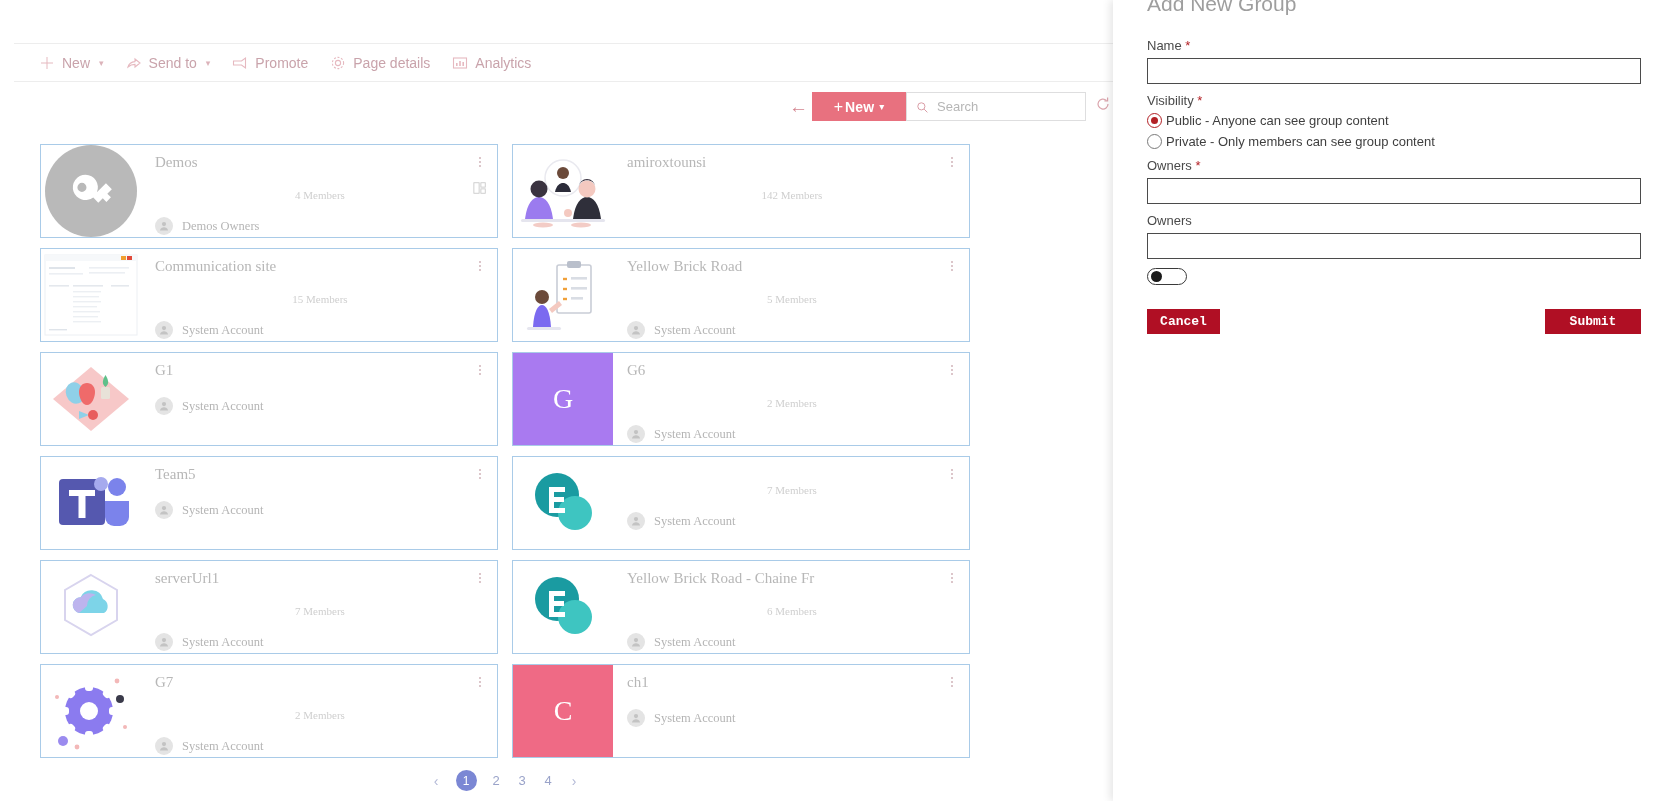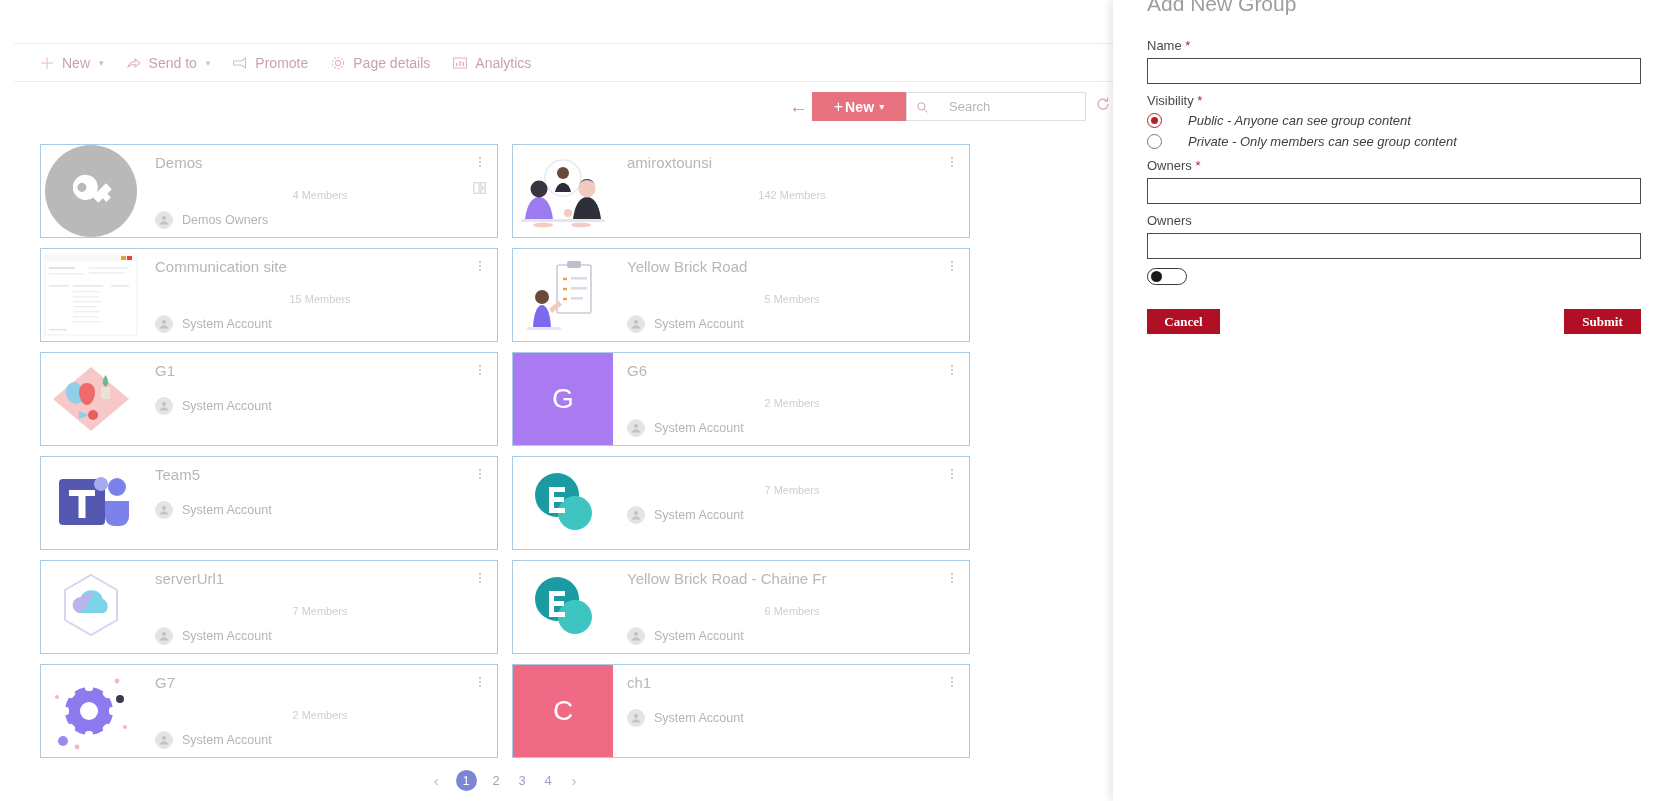--- a/index.html
+++ b/index.html
@@ -36,39 +36,39 @@
     position:absolute; left:812px; top:92px; width:94px; height:29px;
     background:#e8717f; color:#fff; border:none;
     display:flex; align-items:center; justify-content:center; gap:1px;
     font-size:14px; font-weight:700; cursor:pointer; letter-spacing:.1px;
   }
   .newbtn .plus { font-size:16px; font-weight:400; margin-right:1px; }
   .newbtn .chev { font-size:10px; font-weight:400; margin-left:4px; }
   .searchbox {
     position:absolute; left:906px; top:92px; width:180px; height:29px;
     background:#fff; border:1px solid #dededf; display:flex; align-items:center;
-    padding-left:9px; gap:20px; cursor:text;
+    padding-left:9px; gap:8px; cursor:text;
   }
   .searchbox .sicon { width:13px; height:13px; color:#d89aa3; flex:0 0 auto; }
   .searchbox .stext { font-size:13px; color:#b6b6b6; }
   .refreshicon { position:absolute; left:1095px; top:96px; width:16px; height:16px; color:#dba5ad; cursor:pointer;}
 
   
   .grid { position:absolute; left:40px; top:144px; width:930px; }
-  .row { display:flex; gap:14px; margin-bottom:10px; }
+  .row { display:flex; gap:14px; margin-bottom:10px;font-family:Liberation Serif, serif; }
   .card {
     width:458px; height:94px; border:1px solid #a9cbe8; background:#fff;
     display:flex; overflow:hidden; position:relative; cursor:pointer;
   }
   .card .thumb { width:100px; height:92px; flex:0 0 100px; display:flex;
      align-items:center; justify-content:center; overflow:hidden; position:relative; }
   .card .body { flex:1 1 auto; padding:9px 12px 0 14px; position:relative; }
   .card .ctitle { font-size:15px; color:#b7b7b7; line-height:17px; margin:0; }
   .card .cmembers { font-size:11px; color:#cfcfcf; margin-top:18px;text-align:center; }
-  .card .cowner { display:flex; align-items:center; gap:9px; margin-top:10px; }
+  .card .cowner { display:flex; align-items:center; gap:9px; margin-top:16px; }
   .card .cowner .pname { font-size:12.5px; color:#b5b5b5; }
   .avatar-mini { width:18px; height:18px; border-radius:50%; background:#e4e4e4;
      display:flex; align-items:center; justify-content:center; flex:0 0 18px; }
   .avatar-mini svg { width:12px; height:12px; fill:#c3c3c3; }
   .kebab { position:absolute; right:11px; top:10px; width:12px; height:14px;
      display:flex; flex-direction:column; align-items:center; justify-content:center; gap:2px; cursor:pointer; }
   .kebab i { width:2px; height:2px; background:#d0b3b8; border-radius:50%; display:block; }
   .card-extra-icon { position:absolute; right:10px; top:36px; width:14px; height:13px; color:#c9c9c9; }
 
   
@@ -92,36 +92,36 @@
      box-shadow:-3px 0 8px rgba(0,0,0,.10); }
   .panel-title { position:absolute; left:34px; top:-8px; font-size:21px; color:#9e9e9e; font-weight:400; }
   .pform { position:absolute; left:34px; top:38px; width:494px; }
   .flabel { font-size:13px; color:#4a4a4a; margin-bottom:5px; display:block; }
   .req { color:#b32025; font-size:13px; }
   .finput { width:494px; height:26px; border:1px solid #4b4b4b; background:#fff;
       font-size:13px; padding:0 6px; outline:none; font-family:"Liberation Sans", sans-serif; }
   .ftextarea { width:494px; height:50px; border:1px solid #4b4b4b; background:#fff;
       font-size:13px; padding:4px 6px; outline:none; resize:none; font-family:"Liberation Sans", sans-serif; }
   .fgroup { margin-bottom:9px; }
-  .radio-row { display:flex; align-items:center; gap:26px; margin-bottom:6px; cursor:pointer;font-style:italic; }
+  .radio-row { display:flex; align-items:center; gap:4px; margin-bottom:6px; cursor:pointer; }
   .radio { width:15px; height:15px; border-radius:50%; border:1.6px solid #7a7a7a;
      background:#fff; position:relative; flex:0 0 15px; }
   .radio.checked { border-color:#b32025; }
   .radio.checked::after { content:""; position:absolute; left:3px; top:3px; width:7px; height:7px;
      border-radius:50%; background:#b32025; }
   .radio-label { font-size:13px; color:#3f3f3f; }
   .toggle { width:40px; height:17px; border-radius:9px; border:1px solid #3a3a3a;
      background:#fff; position:relative; cursor:pointer; }
   .toggle .knob { position:absolute; left:3px; top:2.4px; width:11px; height:11px;
      border-radius:50%; background:#1a1a1a; }
   .btnrow { margin-top:24px; display:flex; justify-content:space-between; width:494px; }
   .btn { height:25px; border:none; color:#fff; font-size:13px; font-weight:700;
-     cursor:pointer; font-family:Liberation Serif, serif; }
+     cursor:pointer; font-family:Liberation Mono, monospace; }
   .btn-cancel { width:73px; background:#b00f24; }
-  .btn-submit { width:77px; background:#b00f24; }
+  .btn-submit { width:96px; background:#b00f24; }
 </style>
 </head>
 <body>
 
 <div class="root">
 
   <div class="app-area">
 
     <div class="topstrip">
       <div class="divline"></div>

